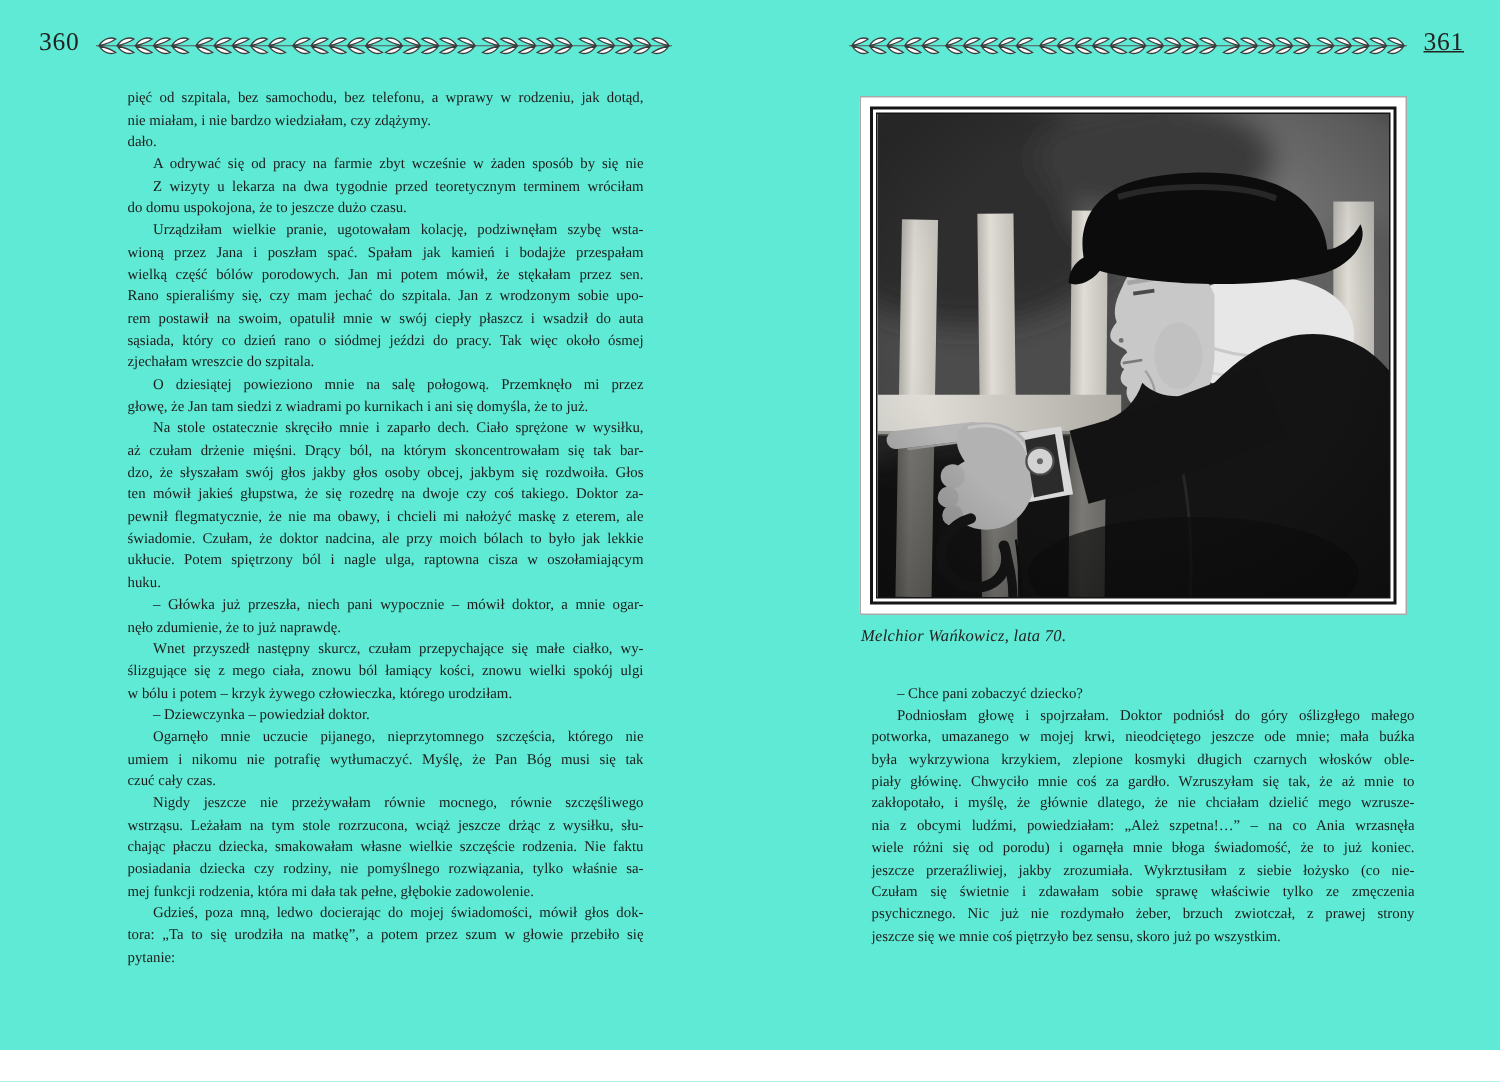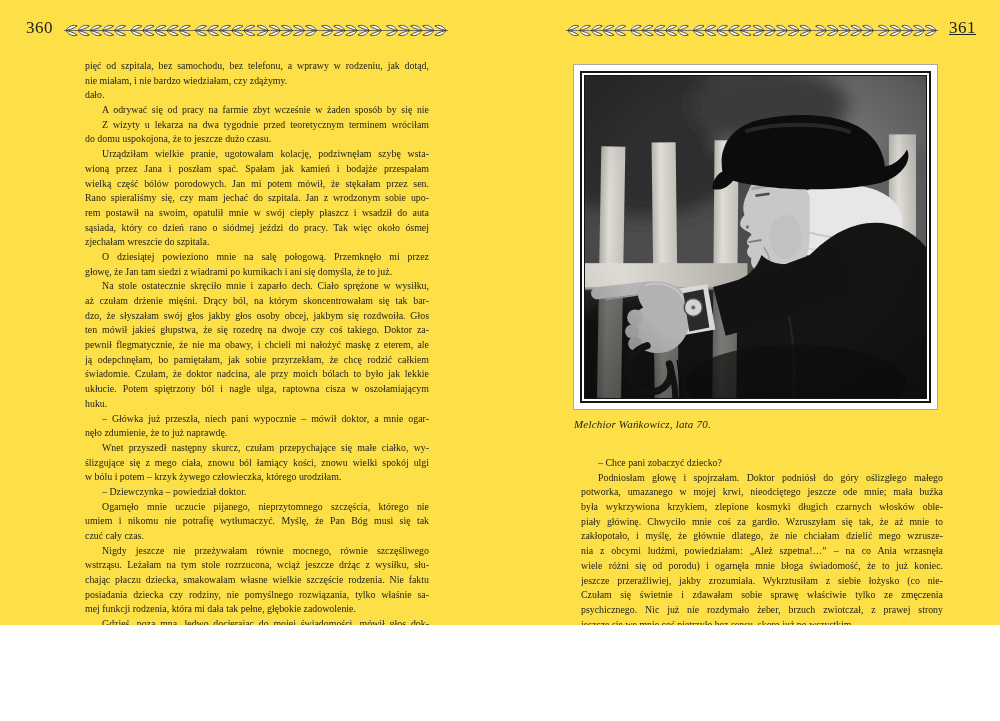--- a/index.html
+++ b/index.html
@@ -1,17 +1,17 @@
 <!DOCTYPE html>
 <html><head>
 <meta charset="utf-8">
 <style>
   html,body{margin:0;padding:0;background:#ffffff;}
   .spread{
-    position:relative;width:1000px;height:625px;background:#fde047;
+    position:relative;width:1000px;height:700px;background:#5eead4;
     font-family:"Liberation Serif", serif;color:#1d1d1d;overflow:hidden;
   }
   .pageno{position:absolute;top:18px;font-size:17px;letter-spacing:.5px;color:#222;}
   .pageno.left{left:26px;}
   .pageno.right{right:24px;text-decoration:underline;}
   .orn{position:absolute;top:24px;height:13px;}
   .ornL{left:64px;width:384px;}
   .ornR{left:566px;width:372px;}
   .col{position:absolute;font-size:9.9px;line-height:14.7px;color:#1c1c1c;}
   .colL{left:85px;top:59px;width:344px;}
@@ -86,21 +86,20 @@
       <div class="tline">rem postawił na swoim, opatulił mnie w swój ciepły płaszcz i wsadził do auta</div>
       <div class="tline">sąsiada, który co dzień rano o siódmej jeździ do pracy. Tak więc około ósmej</div>
       <div class="tline pend">zjechałam wreszcie do szpitala.</div>
       <div class="tline ind">O dziesiątej powieziono mnie na salę połogową. Przemknęło mi przez</div>
       <div class="tline pend">głowę, że Jan tam siedzi z wiadrami po kurnikach i ani się domyśla, że to już.</div>
       <div class="tline ind">Na stole ostatecznie skręciło mnie i zaparło dech. Ciało sprężone w wysiłku,</div>
       <div class="tline">aż czułam drżenie mięśni. Drący ból, na którym skoncentrowałam się tak bar-</div>
       <div class="tline">dzo, że słyszałam swój głos jakby głos osoby obcej, jakbym się rozdwoiła. Głos</div>
       <div class="tline">ten mówił jakieś głupstwa, że się rozedrę na dwoje czy coś takiego. Doktor za-</div>
       <div class="tline">pewnił flegmatycznie, że nie ma obawy, i chcieli mi nałożyć maskę z eterem, ale</div>
-      <div class="tline">ją odepchnęłam, bo pamiętałam, jak sobie przyrzekłam, że chcę rodzić całkiem</div>
       <div class="tline">świadomie. Czułam, że doktor nadcina, ale przy moich bólach to było jak lekkie</div>
       <div class="tline">ukłucie. Potem spiętrzony ból i nagle ulga, raptowna cisza w oszołamiającym</div>
       <div class="tline pend">huku.</div>
       <div class="tline ind">– Główka już przeszła, niech pani wypocznie – mówił doktor, a mnie ogar-</div>
       <div class="tline pend">nęło zdumienie, że to już naprawdę.</div>
       <div class="tline ind">Wnet przyszedł następny skurcz, czułam przepychające się małe ciałko, wy-</div>
       <div class="tline">ślizgujące się z mego ciała, znowu ból łamiący kości, znowu wielki spokój ulgi</div>
       <div class="tline pend">w bólu i potem – krzyk żywego człowieczka, którego urodziłam.</div>
       <div class="tline ind pend">– Dziewczynka – powiedział doktor.</div>
       <div class="tline ind">Ogarnęło mnie uczucie pijanego, nieprzytomnego szczęścia, którego nie</div>

